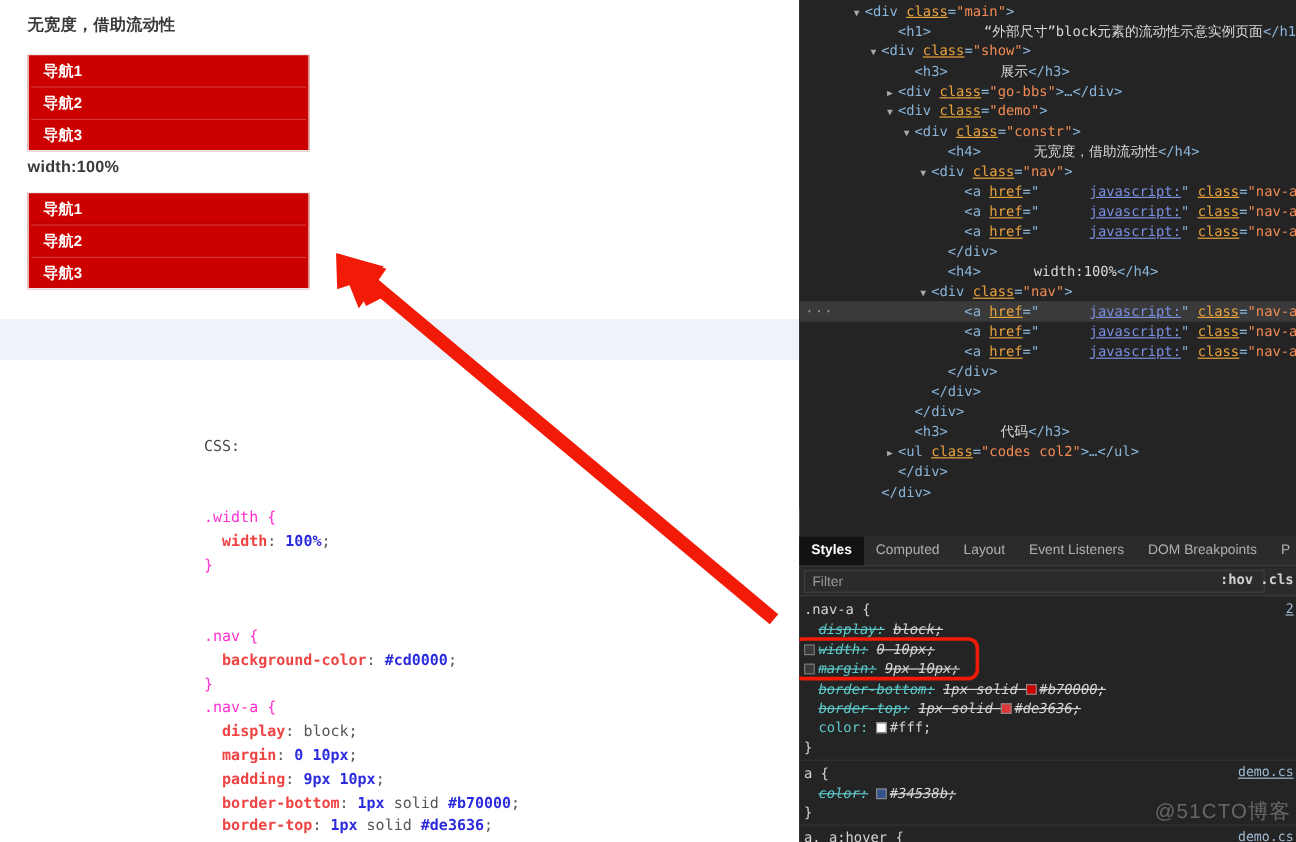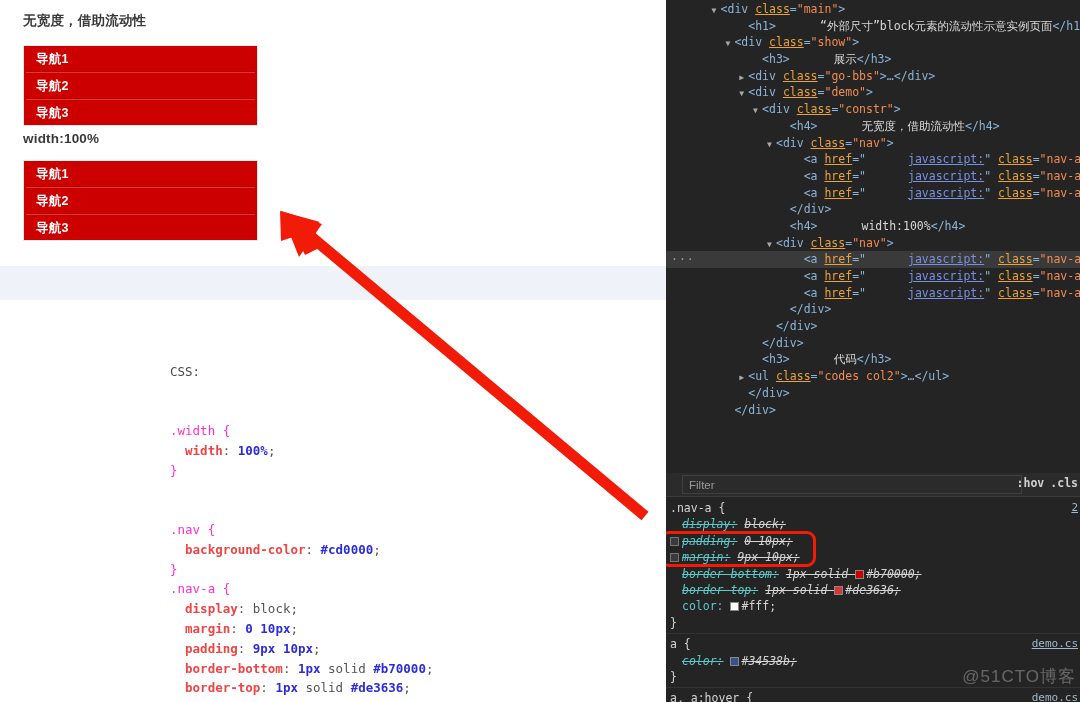--- a/index.html
+++ b/index.html
@@ -165,22 +165,22 @@
   .dt-tab.active { background: #121212; color: #ffffff; font-weight: bold; }
 
   
   #dt-filter {
     position: absolute; left: 0; top: 473px;
     width: 414px; height: 24px;
     background: #2b2b2b;
     border-bottom: 1px solid #3b3b3b;
   }
   #filter-input {
-    position: absolute; left: 16px; top: 2px;
-    width: 340px; height: 19px;
+    position: absolute; left: 4px; top: 2px;
+    width: 384px; height: 19px;
     background: #2b2b2b;
     border: 1px solid #3f3f3f;
     color: #9a9a9a;
     font-size: 11.5px;
     padding: 0 6px;
     line-height: 19px;
     font-family: "Liberation Sans", sans-serif;
   }
   #filter-right {
     position: absolute; right: 2px; top: 3px;
@@ -306,35 +306,36 @@
         <div class="dom-line"><span style="white-space: pre;">                </span><span class="tri none"></span><span class="t-brack">&lt;/div&gt;</span></div>
         <div class="dom-line"><span style="white-space: pre;">              </span><span class="tri none"></span><span class="t-brack">&lt;/div&gt;</span></div>
         <div class="dom-line"><span style="white-space: pre;">            </span><span class="tri none"></span><span class="t-brack">&lt;/div&gt;</span></div>
         <div class="dom-line"><span style="white-space: pre;">            </span><span class="tri none"></span><span class="t-brack">&lt;h3&gt;</span><span class="t-text">代码</span><span class="t-brack">&lt;/h3&gt;</span></div>
         <div class="dom-line"><span style="white-space: pre;">          </span><span class="tri closed"></span><span class="t-brack">&lt;</span><span class="t-tag">ul</span><span class="t-brack"> </span><span class="t-attr">class</span><span class="t-brack">=</span><span class="t-val">"codes col2"</span><span class="t-brack">&gt;…</span><span class="t-brack">&lt;/ul&gt;</span></div>
         <div class="dom-line"><span style="white-space: pre;">          </span><span class="tri none"></span><span class="t-brack">&lt;/div&gt;</span></div>
         <div class="dom-line"><span style="white-space: pre;">        </span><span class="tri none"></span><span class="t-brack">&lt;/div&gt;</span></div>
       </div>
 
 
+    <div id="dt-tabs"><span class="dt-tab active">Styles</span><span class="dt-tab">Computed</span><span class="dt-tab">Layout</span><span class="dt-tab">Event Listeners</span><span class="dt-tab">DOM Breakpoints</span><span class="dt-tab">P</span></div>
 
     <div id="dt-filter">
       <div id="filter-input">Filter</div>
       <div id="filter-right">
         <span>:hov</span><span>.cls</span>
       </div>
     </div>
 
     <div id="styles-pane">
       <div id="styles-rules">
           <div class="rule">
             <span class="src">2</span>
             <div class="sline s-sel">.nav-a {</div>
             <div class="sline"><span class="noind"></span><span class="s-prop struck">display:</span><span> </span><span class="s-val struck">block;</span></div>
-            <div class="sline"><span class="cbox"></span><span class="s-prop struck">padding:</span><span> </span><span class="s-val struck">0 10px;</span></div>
+            <div class="sline"><span class="cbox"></span><span class="s-prop struck">width:</span><span> </span><span class="s-val struck">0 10px;</span></div>
             <div class="sline"><span class="cbox"></span><span class="s-prop struck">margin:</span><span> </span><span class="s-val struck">9px 10px;</span></div>
             <div class="sline"><span class="noind"></span><span class="s-prop struck">border-bottom:</span><span> </span><span class="s-val struck">1px solid </span><span class="swatch" style="background: rgb(205, 0, 0);"></span><span class="s-val struck">#b70000;</span></div>
             <div class="sline"><span class="noind"></span><span class="s-prop struck">border-top:</span><span> </span><span class="s-val struck">1px solid </span><span class="swatch" style="background: rgb(222, 54, 54);"></span><span class="s-val struck">#de3636;</span></div>
             <div class="sline"><span class="noind"></span><span class="s-prop">color:</span><span> </span><span class="s-val"></span><span class="swatch" style="background: rgb(255, 255, 255);"></span><span class="s-val">#fff;</span></div>
             <div class="sline s-sel">}</div>
           </div>
           <div class="rule">
             <span class="src">demo.cs</span>
             <div class="sline s-sel">a {</div>
             <div class="sline"><span class="noind"></span><span class="s-prop struck">color:</span><span> </span><span class="s-val struck"></span><span class="swatch" style="background: rgb(52, 83, 139);"></span><span class="s-val struck">#34538b;</span></div>

